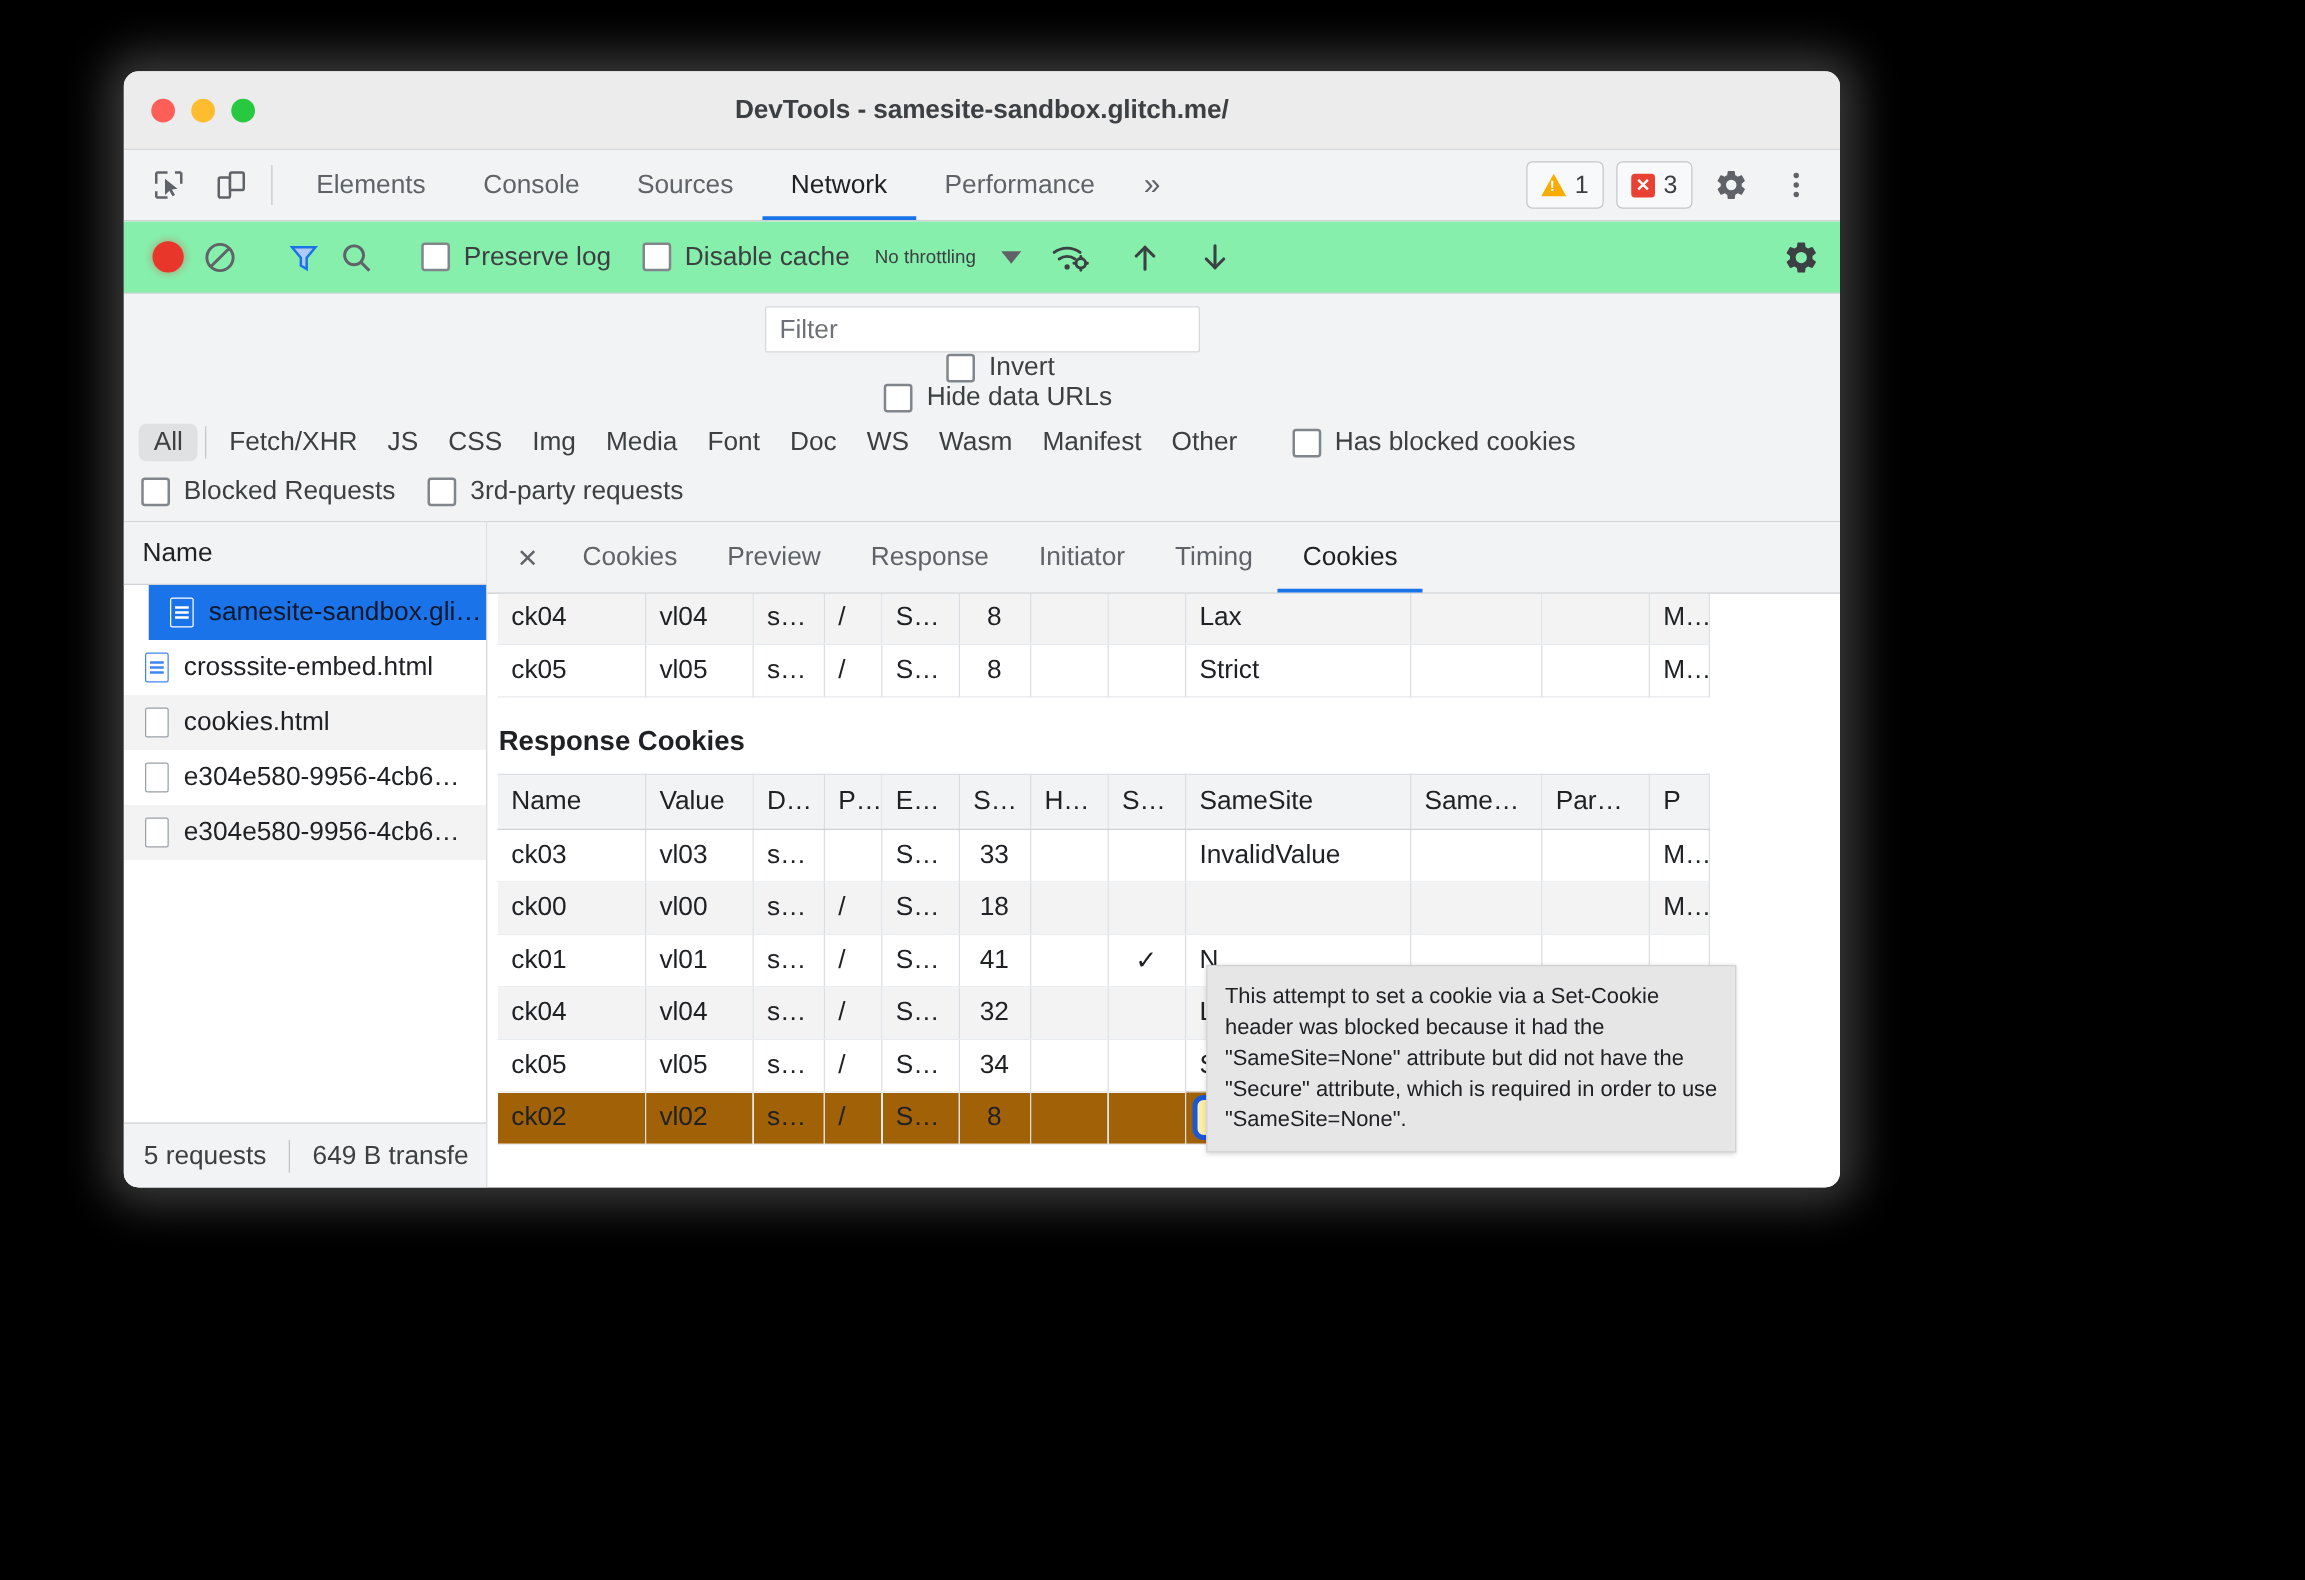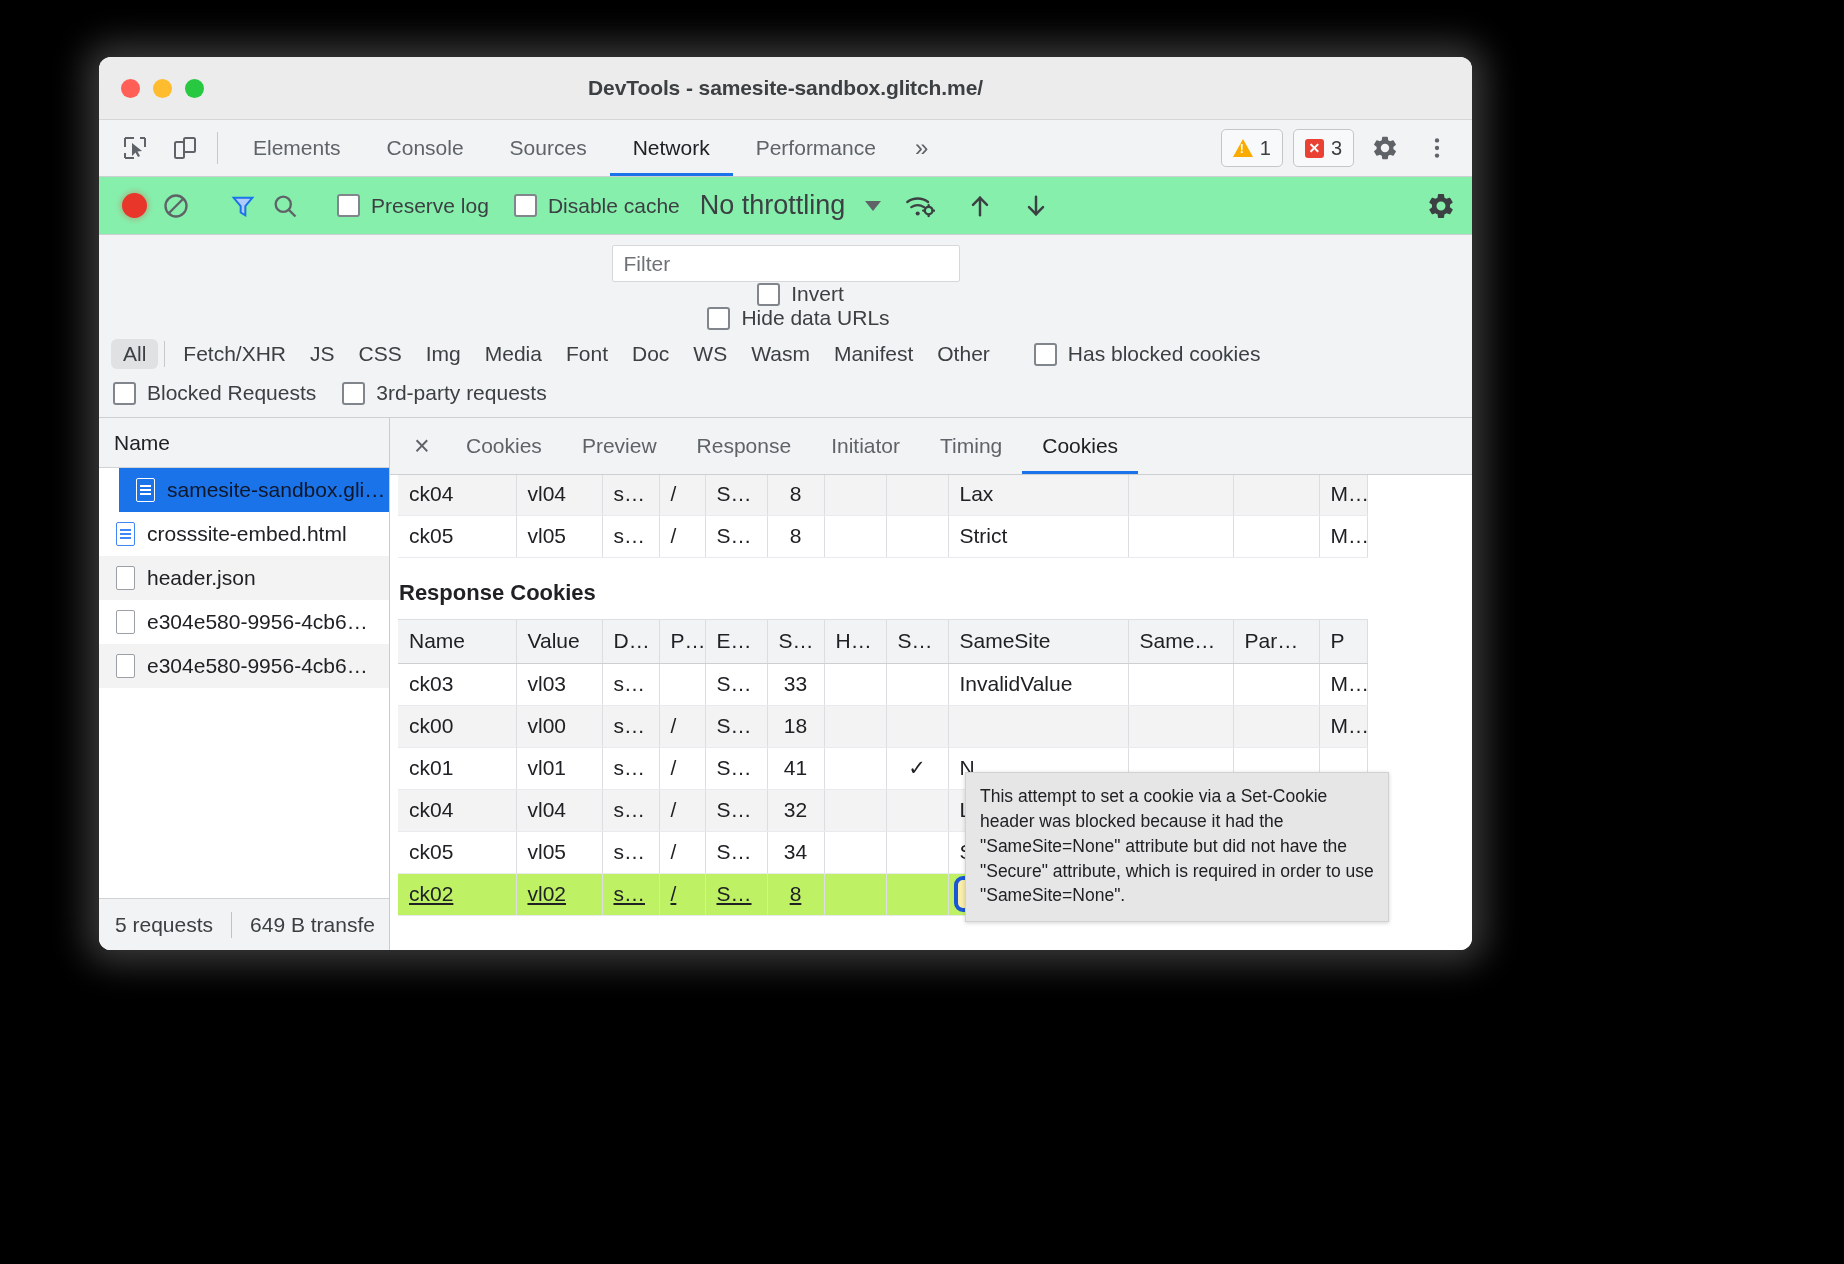--- a/index.html
+++ b/index.html
@@ -131,21 +131,21 @@
   }
   .chk {
     width: 23px; height: 23px;
     border: 2px solid #80868b; border-radius: 3px;
     background: #fff; flex: none;
   }
   .chk-wrap { display: flex; align-items: center; gap: 11px; }
   .chk-label { font-size: 21px; color: #3c4043; white-space: nowrap; }
   .throttle {
     display: flex; align-items: center; gap: 20px;
-    font-size: 27px; color: #3c4043; white-space: nowrap;
+    font-size: 15px; color: #3c4043; white-space: nowrap;
   }
   .caret-dn {
     width: 0; height: 0;
     border-left: 8px solid transparent;
     border-right: 8px solid transparent;
     border-top: 10px solid #5f6368;
   }
 
   
   .filterbar {
@@ -278,21 +278,21 @@
     height: 42px;
     overflow: hidden; white-space: nowrap;
   }
   .ctable th {
     background: #f1f3f4;
     border-bottom: 1px solid #cdd0d2;
     border-top: 1px solid #dcdfe2;
     height: 44px;
   }
   .ctable tr.alt td { background: #f3f3f3; }
-  .ctable tr.hl td { background: #bef264; text-decoration: underline; }
+  .ctable tr.hl td { background: #a16207; }
   .ct-center { text-align: center !important; padding-left: 0 !important; }
   .section-title {
     font-size: 22px; font-weight: bold; color: #202124;
     margin: 22px 0 13px 9px;
   }
   .scroll-clip { position: absolute; inset: 0; overflow: hidden; }
 
   
   .none-badge {
     display: inline-flex; align-items: center; gap: 9px;
@@ -513,21 +513,21 @@
           <div class="req-row">
             <span class="doc-icon">
                 <i></i>
                 <i></i>
                 <i></i>
               </span>
             <span>crosssite-embed.html</span>
           </div>
           <div class="req-row alt">
             <span class="blank-icon"></span>
-            <span>header.json</span>
+            <span>cookies.html</span>
           </div>
           <div class="req-row">
             <span class="blank-icon"></span>
             <span>e304e580-9956-4cb6…</span>
           </div>
           <div class="req-row alt">
             <span class="blank-icon"></span>
             <span>e304e580-9956-4cb6…</span>
           </div>
         </div>

